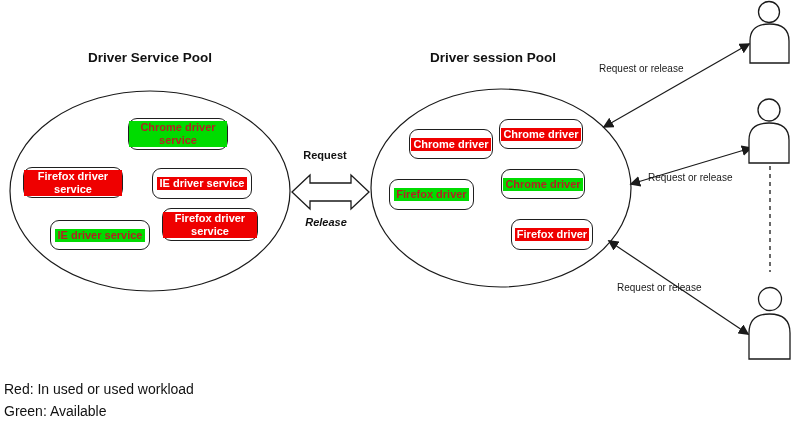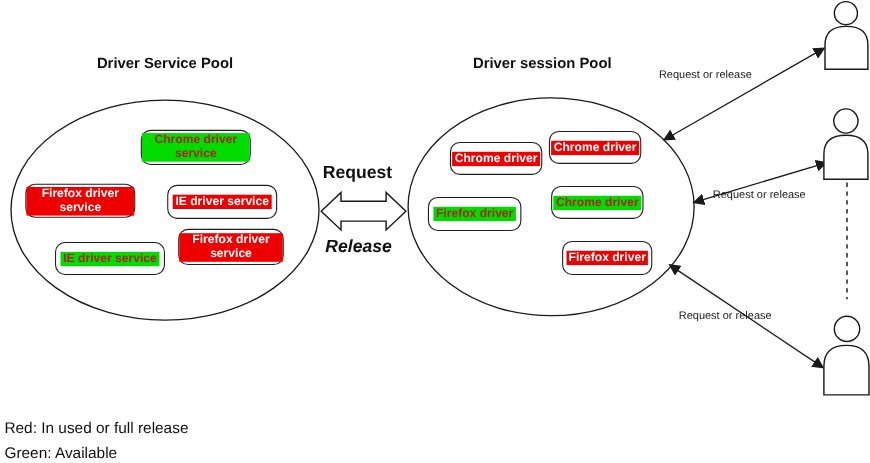--- a/index.html
+++ b/index.html
@@ -28,21 +28,21 @@
   }
   .box .hl {
     font-size:11px; font-weight:bold; line-height:13px;
     padding:0 2px;
   }
   .hl-red   { background:#ef0000; color:#ffffff; }
   .hl-green { background:#00dc00; color:#b22222; }
 
   .exchange-label {
     position:absolute;
-    font-size:16px; font-weight:bold; color:#111;
+    font-size:11px; font-weight:bold; color:#111;
     text-align:center; width:70px;
   }
   .link-label {
     position:absolute;
     font-size:10px; color:#1a1a1a;
     white-space:nowrap;
   }
   .legend-line {
     position:absolute;
     font-size:14px; color:#111;
@@ -121,16 +121,16 @@
     <span class="hl hl-red">Firefox driver</span>
   </div>
 
   <div class="exchange-label" style="left:290px; top:149px;">Request</div>
   <div class="exchange-label" style="left:291px; top:216px;font-style:italic;">Release</div>
 
   <div class="link-label" style="left:599px; top:63px;">Request or release</div>
   <div class="link-label" style="left:648px; top:172px;">Request or release</div>
   <div class="link-label" style="left:617px; top:282px;">Request or release</div>
 
-  <div class="legend-line" style="left:4px; top:381px;">Red: In used or full release</div>
+  <div class="legend-line" style="left:4px; top:381px;">Red: In used or used workload</div>
   <div class="legend-line" style="left:4px; top:403px;text-align:right;">Green: Available</div>
 
 </div>
 
 </body></html>

